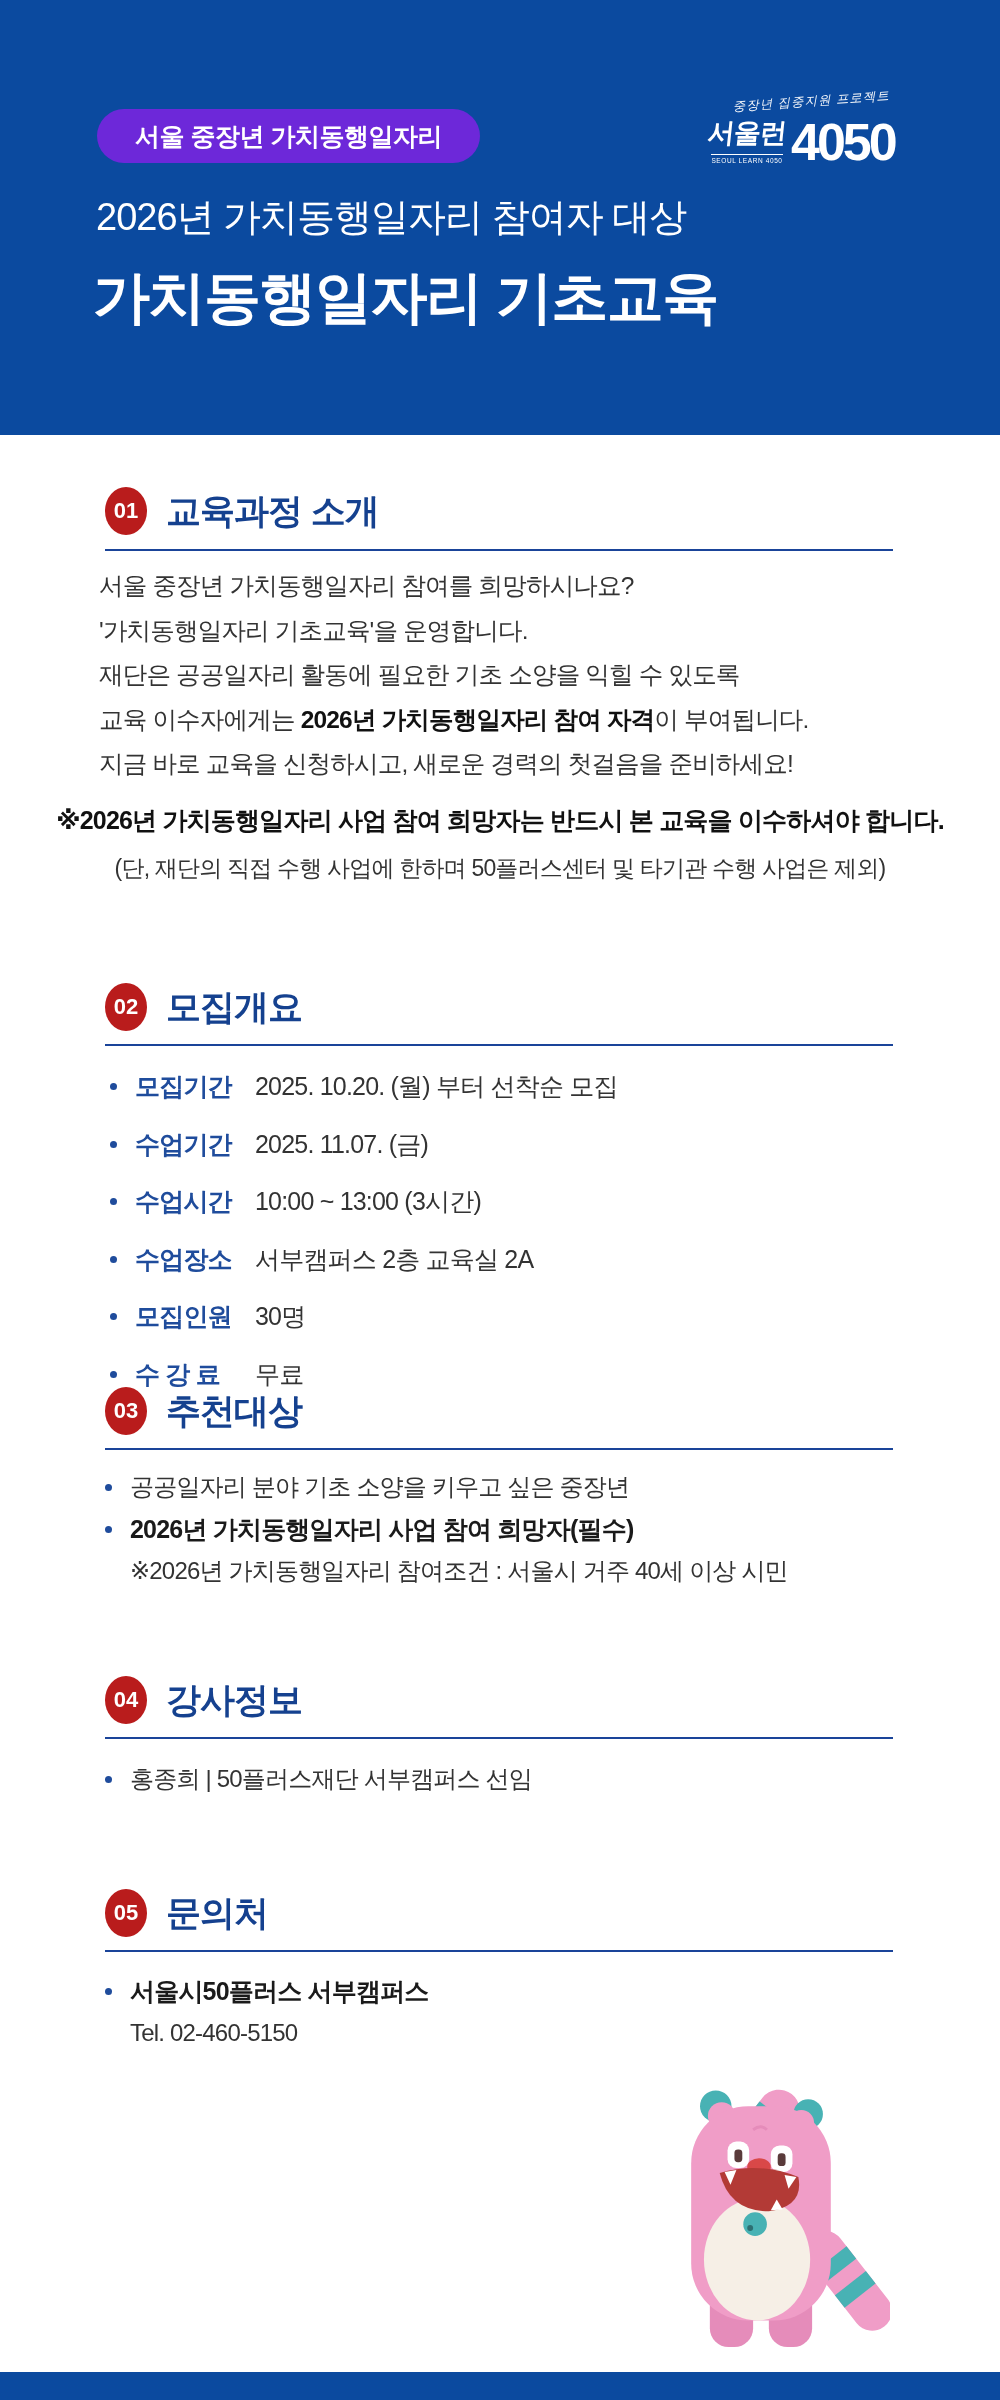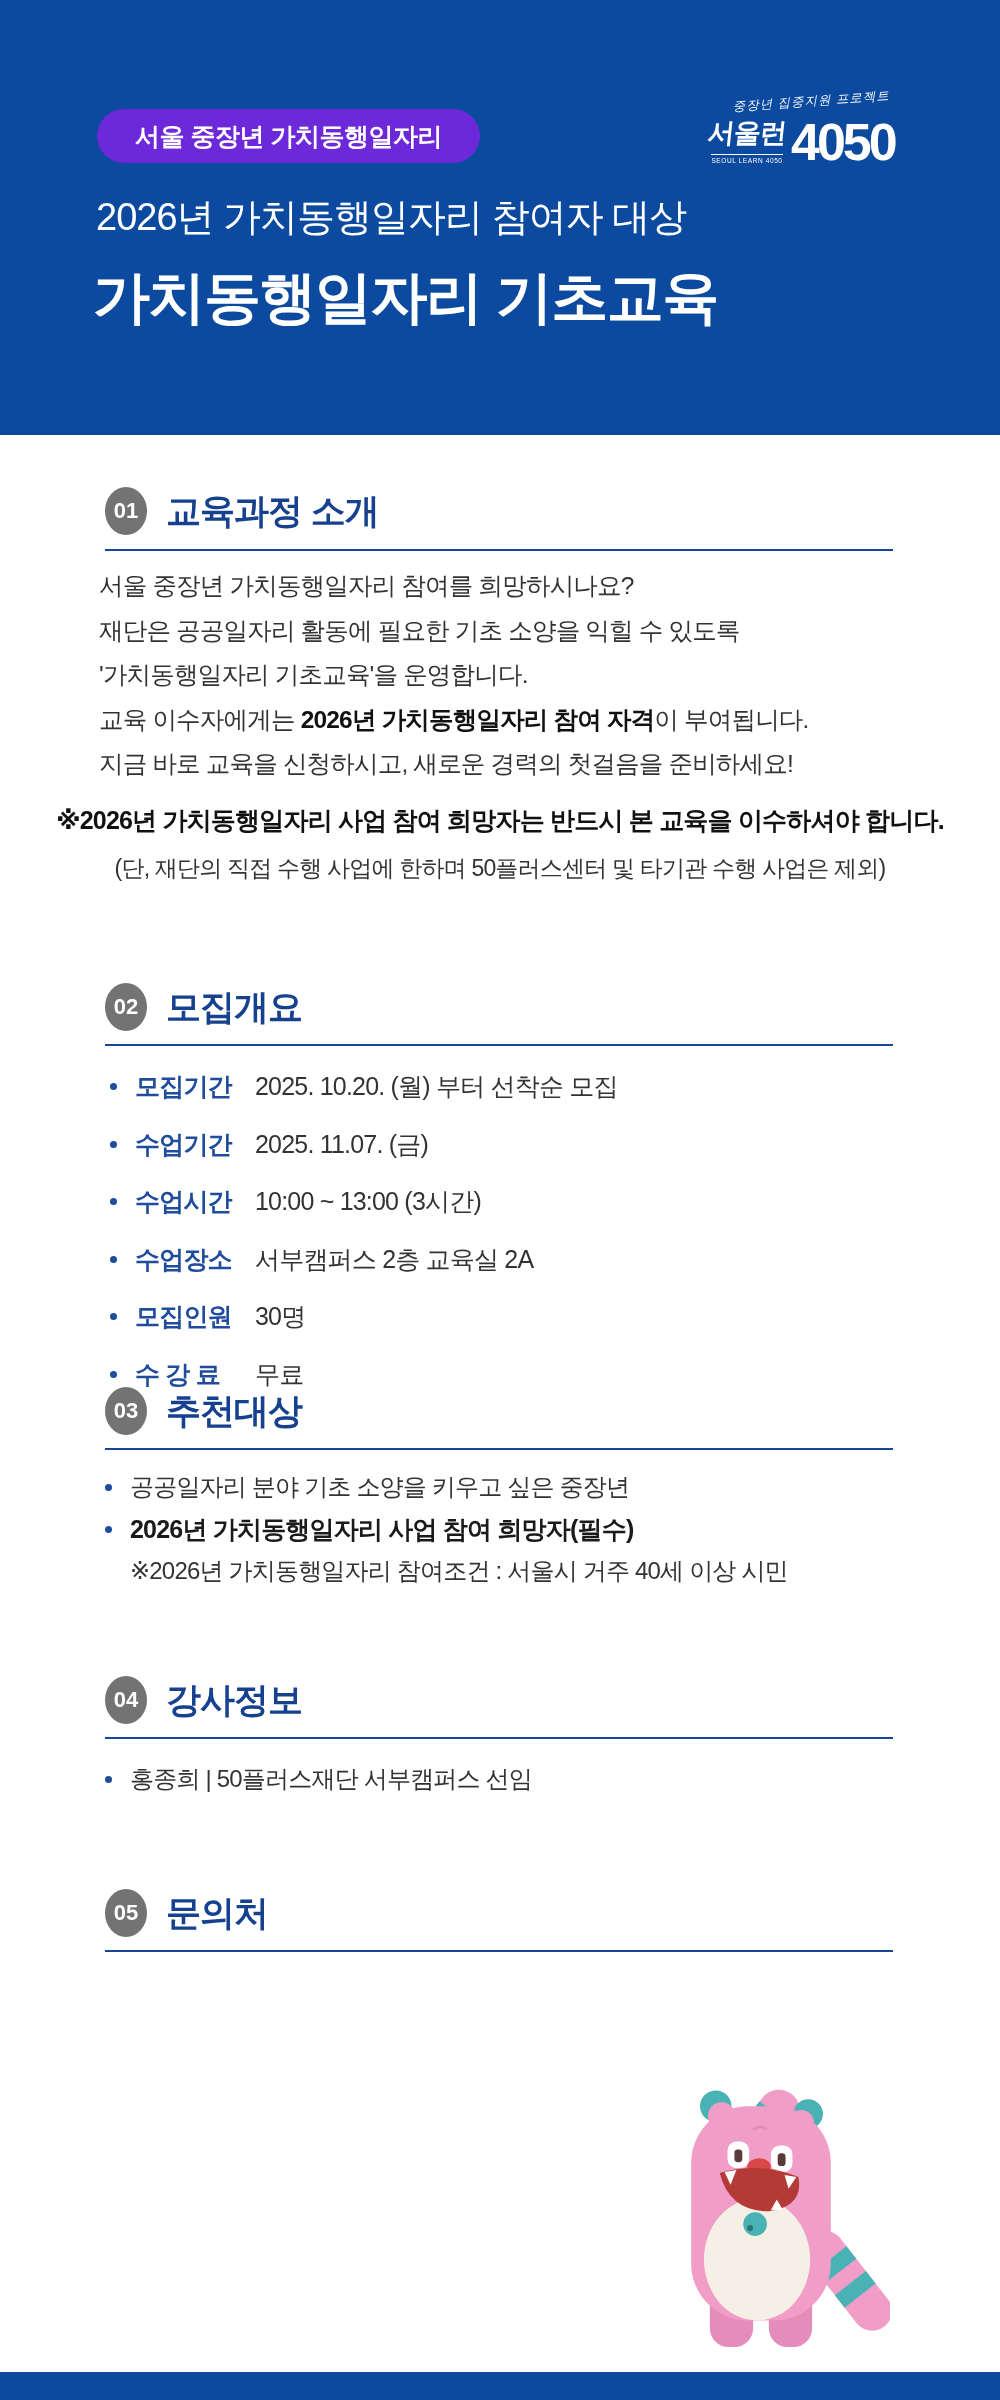--- a/index.html
+++ b/index.html
@@ -33,21 +33,21 @@
     position:absolute;left:96px;top:192px;color:#ffffff;
     font-size:38px;font-weight:500;letter-spacing:-1px;white-space:nowrap;
   }
   .header-title{
     position:absolute;left:93px;top:260px;color:#ffffff;
     font-size:57px;font-weight:800;letter-spacing:-1.5px;white-space:nowrap;
   }
   
   .sec-head{position:absolute;left:105px;height:48px;display:flex;align-items:center;gap:19px;}
   .sec-badge{
-    width:42px;height:48px;border-radius:50%;background:#737373;
+    width:42px;height:48px;border-radius:50%;background:#b91c1c;
     color:#ffffff;font-size:22px;font-weight:800;
     display:flex;align-items:center;justify-content:center;flex:0 0 auto;
   }
   .sec-title{font-size:35px;font-weight:800;color:#15418f;letter-spacing:-1px;white-space:nowrap;}
   .sec-line{position:absolute;left:105px;width:788px;height:0;border-top:2px solid #1a4499;}
   .s1-head{top:487px}.s1-line{top:549px}
   .s2-head{top:983px}.s2-line{top:1044px}
   .s3-head{top:1387px}.s3-line{top:1448px}
   .s4-head{top:1676px}.s4-line{top:1737px}
   .s5-head{top:1889px}.s5-line{top:1950px}
@@ -102,22 +102,22 @@
   </div>
 
   <div class="sec-head s1-head">
     <div class="sec-badge">01</div>
     <div class="sec-title">교육과정 소개</div>
   </div>
   <div class="sec-line s1-line"></div>
 
   <div class="s1-para">
     <div>서울 중장년 가치동행일자리 참여를 희망하시나요?</div>
+    <div>'가치동행일자리 기초교육'을 운영합니다.</div>
     <div>재단은 공공일자리 활동에 필요한 기초 소양을 익힐 수 있도록</div>
-    <div>'가치동행일자리 기초교육'을 운영합니다.</div>
     <div><span>교육 이수자에게는 </span><span class="bold">2026년 가치동행일자리 참여 자격</span><span>이 부여됩니다.</span></div>
     <div>지금 바로 교육을 신청하시고, 새로운 경력의 첫걸음을 준비하세요!</div>
   </div>
 
   <div class="s1-note">
     <div class="note-bold">※2026년 가치동행일자리 사업 참여 희망자는 반드시 본 교육을 이수하셔야 합니다.</div>
     <div class="note-sub">(단, 재단의 직접 수행 사업에 한하며 50플러스센터 및 타기관 수행 사업은 제외)</div>
   </div>
 
   <div class="sec-head s2-head">
@@ -189,20 +189,27 @@
       <span class="b-text">홍종희  |  50플러스재단 서부캠퍼스 선임</span>
     </div>
   </div>
 
   <div class="sec-head s5-head">
     <div class="sec-badge">05</div>
     <div class="sec-title">문의처</div>
   </div>
   <div class="sec-line s5-line"></div>
 
+  <div class="b-list s5-list">
+    <div class="b-row">
+      <span class="dot"></span>
+      <span class="b-text bold">서울시50플러스 서부캠퍼스</span>
+    </div>
+    <div class="b-sub">Tel. 02-460-5150</div>
+  </div>
 
   <div class="mascot">
     <svg viewBox="0 0 250 300" xmlns="http://www.w3.org/2000/svg">
       <defs>
         <clipPath id="armL">
             <rect x="50" y="10" width="42" height="150" rx="21"></rect>
           </clipPath>
         <clipPath id="armR">
             <rect x="168" y="180" width="40" height="118" rx="20"></rect>
           </clipPath>

